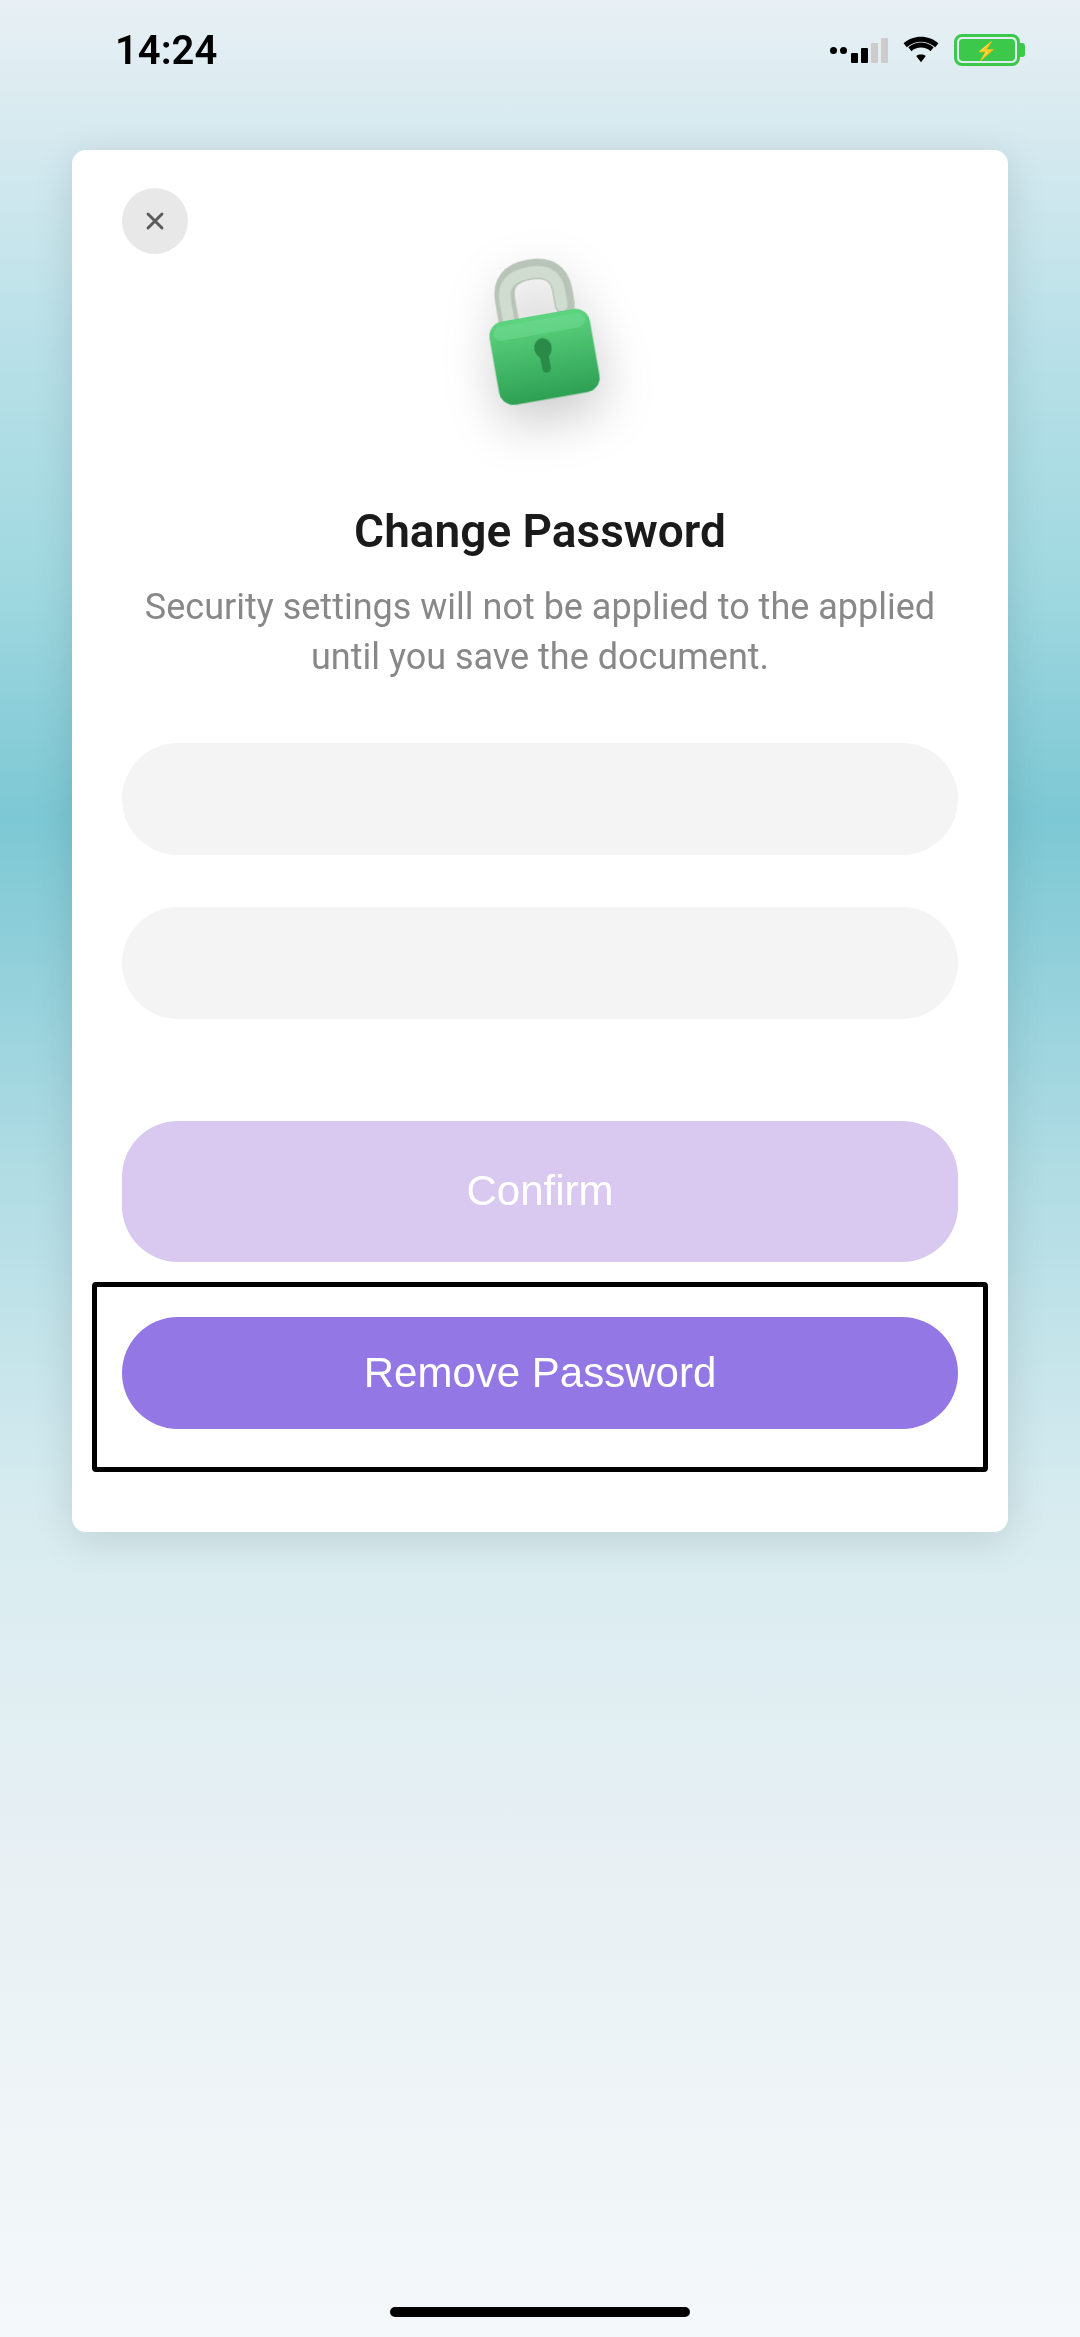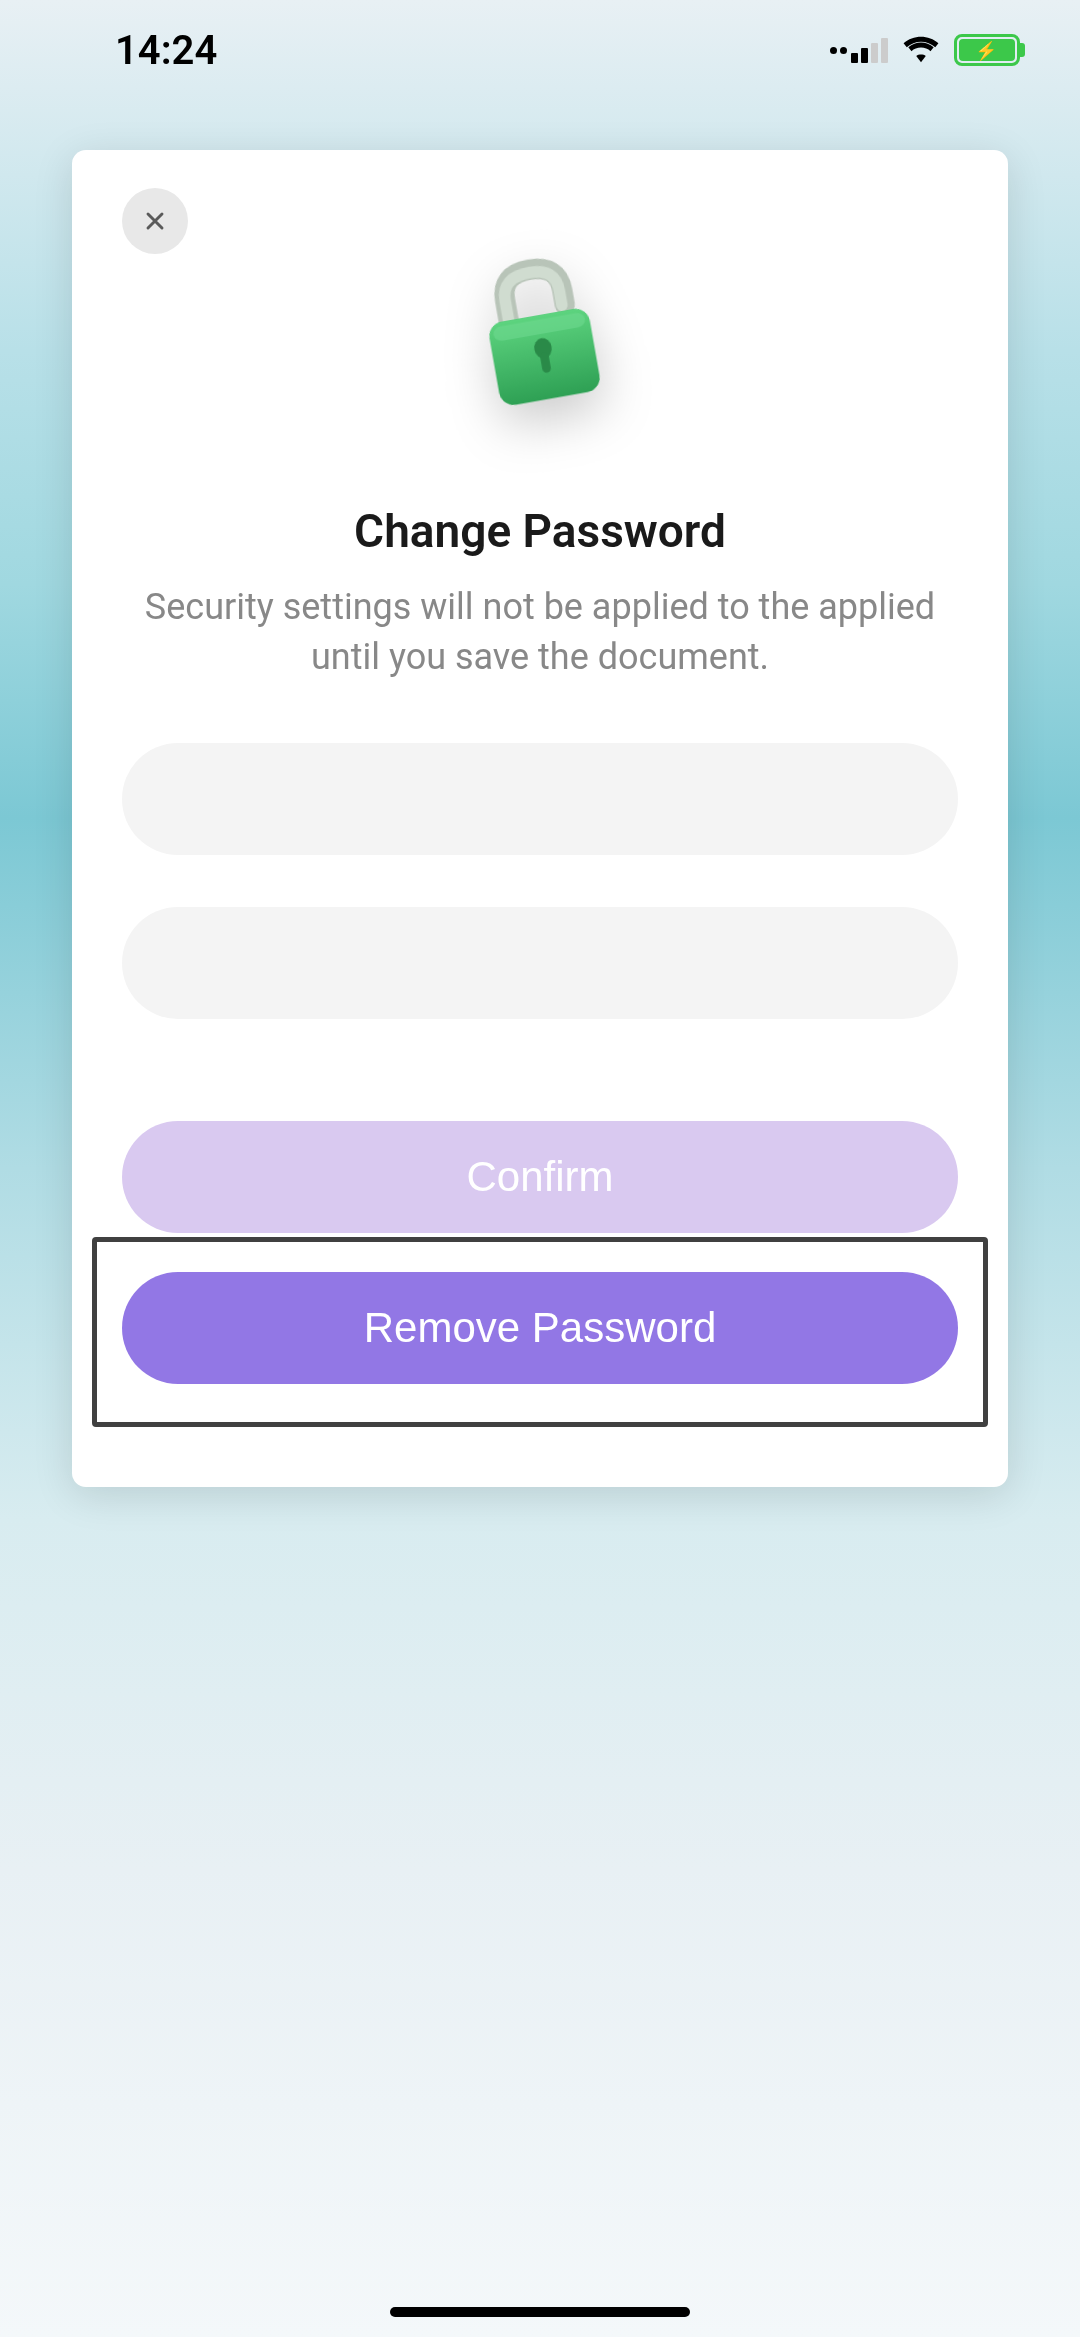--- a/index.html
+++ b/index.html
@@ -170,33 +170,33 @@
       color: #333;
       outline: none;
     }
     
     .button-container {
       margin-top: 50px;
     }
     
     .confirm-button {
       width: 100%;
-      height: 112px;
+      height: 141px;
       background: #d9c9f0;
       border: none;
       border-radius: 56px;
       font-size: 42px;
       font-weight: 500;
       color: #fff;
       cursor: pointer;
-      margin-bottom: 4px;
+      margin-bottom: 20px;
     }
     
     .highlight-box {
-      border: 5px solid #404040;
+      border: 5px solid #000000;
       border-radius: 4px;
       padding: 30px 25px 38px 25px;
       margin: 0 -30px;
     }
     
     .remove-button {
       width: 100%;
       height: 112px;
       background: #9277e5;
       border: none;

